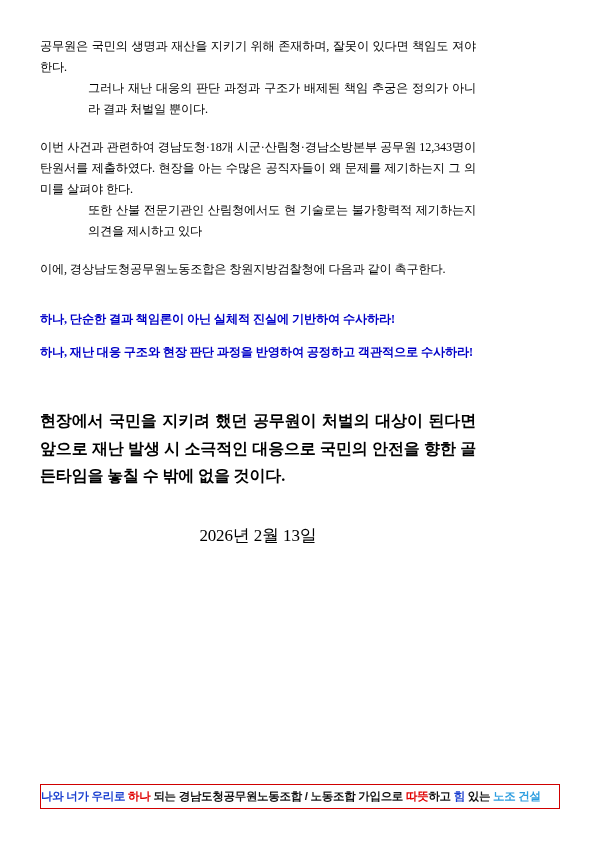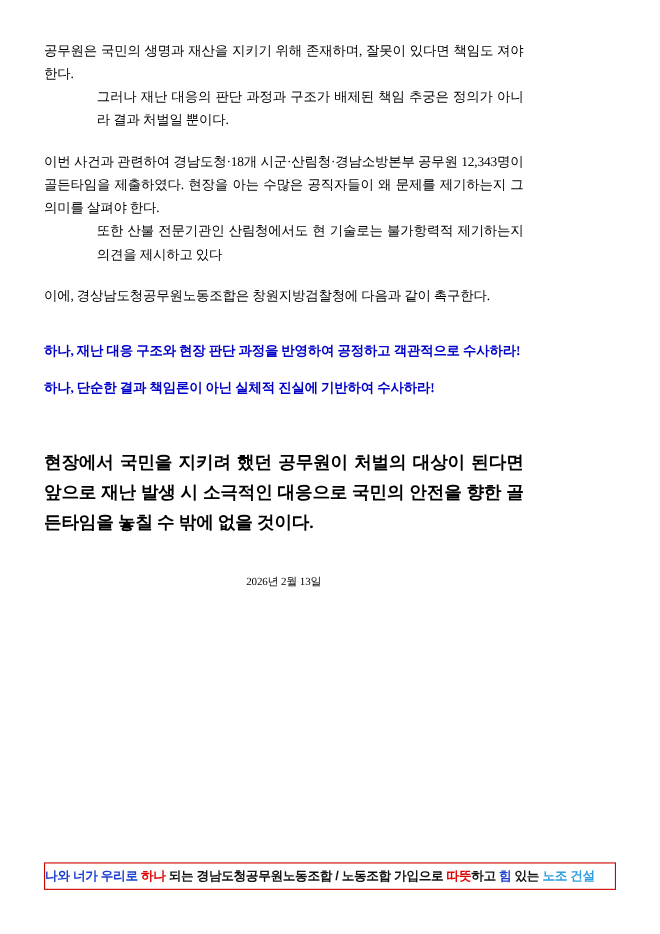--- a/index.html
+++ b/index.html
@@ -53,21 +53,21 @@
   }
   .closing {
     font-weight: bold;
     font-size: 16px;
     line-height: 1.72;
     text-align: justify;
   }
   .sign {
     margin-top: 30px;
     text-align: center;
-    font-size: 10px;
+    font-size: 17px;
     line-height: 1.9;
   }
   .footer {
     position: absolute;
     left: 40px;
     bottom: 40px;
     width: 520px;
     border: 1.5px solid #d00000;
     box-sizing: border-box;
     text-align: left;
@@ -85,31 +85,31 @@
 
 <div class="page">
 
   <div class="body-text">
 
     <p class="para">공무원은 국민의 생명과 재산을 지키기 위해 존재하며, 잘못이 있다면 책임도 져야 한다.</p>
     <p class="para">그러나 재난 대응의 판단 과정과 구조가 배제된 책임 추궁은 정의가 아니라 결과 처벌일 뿐이다.</p>
 
     <div class="block-gap"></div>
 
-    <p class="para">이번 사건과 관련하여 경남도청·18개 시군·산림청·경남소방본부 공무원 12,343명이 골든타임을 제출하였다. 현장을 아는 수많은 공직자들이 왜 문제를 제기하는지 그 의미를 살펴야 한다.</p>
+    <p class="para">이번 사건과 관련하여 경남도청·18개 시군·산림청·경남소방본부 공무원 12,343명이 탄원서를 제출하였다. 현장을 아는 수많은 공직자들이 왜 문제를 제기하는지 그 의미를 살펴야 한다.</p>
     <p class="para">또한 산불 전문기관인 산림청에서도 현 기술로는 불가항력적 제기하는지 의견을 제시하고 있다</p>
 
     <div class="block-gap"></div>
 
     <p class="para">이에, 경상남도청공무원노동조합은 창원지방검찰청에 다음과 같이 촉구한다.</p>
 
     <div class="block-gap"></div>
 
+    <p class="demand">하나, 단순한 결과 책임론이 아닌 실체적 진실에 기반하여 수사하라!</p>
     <p class="demand">하나, 재난 대응 구조와 현장 판단 과정을 반영하여 공정하고 객관적으로 수사하라!</p>
-    <p class="demand">하나, 단순한 결과 책임론이 아닌 실체적 진실에 기반하여 수사하라!</p>
 
     <div class="block-gap-sm"></div>
 
     <p class="closing">현장에서 국민을 지키려 했던 공무원이 처벌의 대상이 된다면 앞으로 재난 발생 시 소극적인 대응으로 국민의 안전을 향한 골든타임을 놓칠 수 밖에 없을 것이다.</p>
 
     <div class="sign">
       <div>2026년 2월 13일</div>
     </div>
 
   </div>

